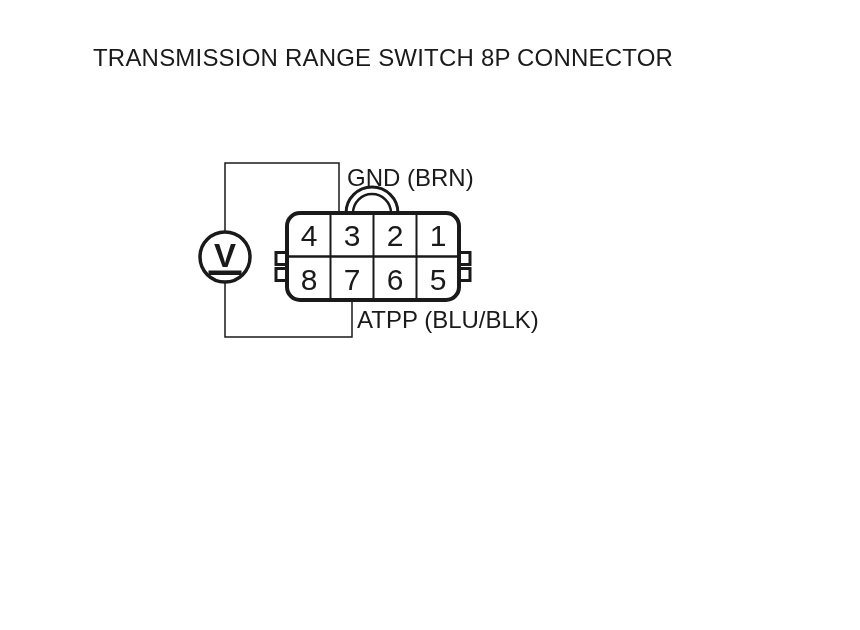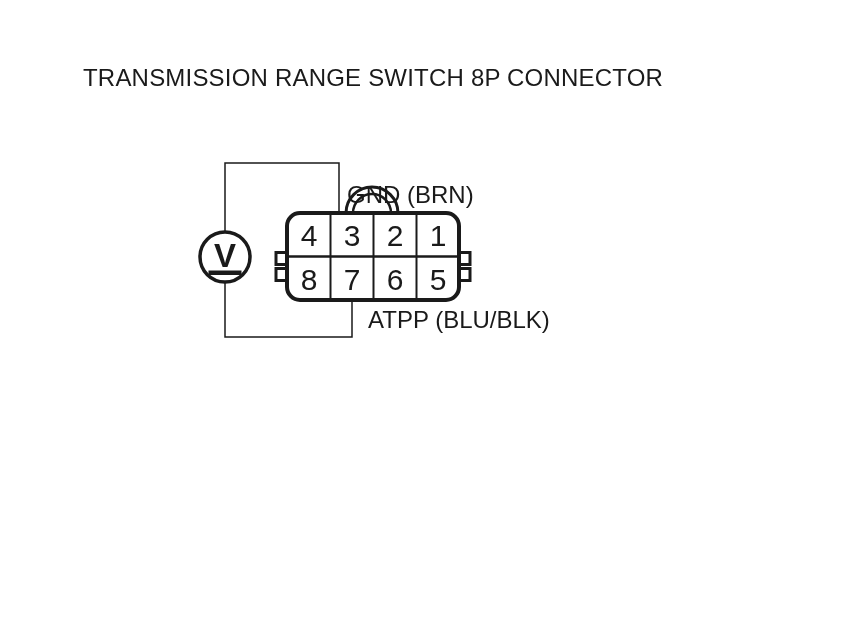--- a/index.html
+++ b/index.html
@@ -16,23 +16,23 @@
     color: #1a1a1a;
     overflow: hidden;
   }
   .txt {
     position: absolute;
     white-space: nowrap;
     font-size: 24px;
     line-height: 1.1;
     color: #1a1a1a;
   }
-  .title       { left: 83px;  top: 45px;  letter-spacing: 0.2px; margin-top: 20px; }
-  .gnd-label   { left: 347px; top: 182px; }
-  .atpp-label  { left: 368px; top: 307px; }
+  .title       { left: 93px;  top: 45px;  letter-spacing: 0.2px; }
+  .gnd-label   { left: 347px; top: 165px; }
+  .atpp-label  { left: 357px; top: 307px; }
   .caption     { left: 201px; top: 455px; }
   svg.diagram {
     position: absolute;
     left: 0;
     top: 0;
   }
   svg.diagram .stroke {
     stroke: #1a1a1a;
     fill: none;
   }

